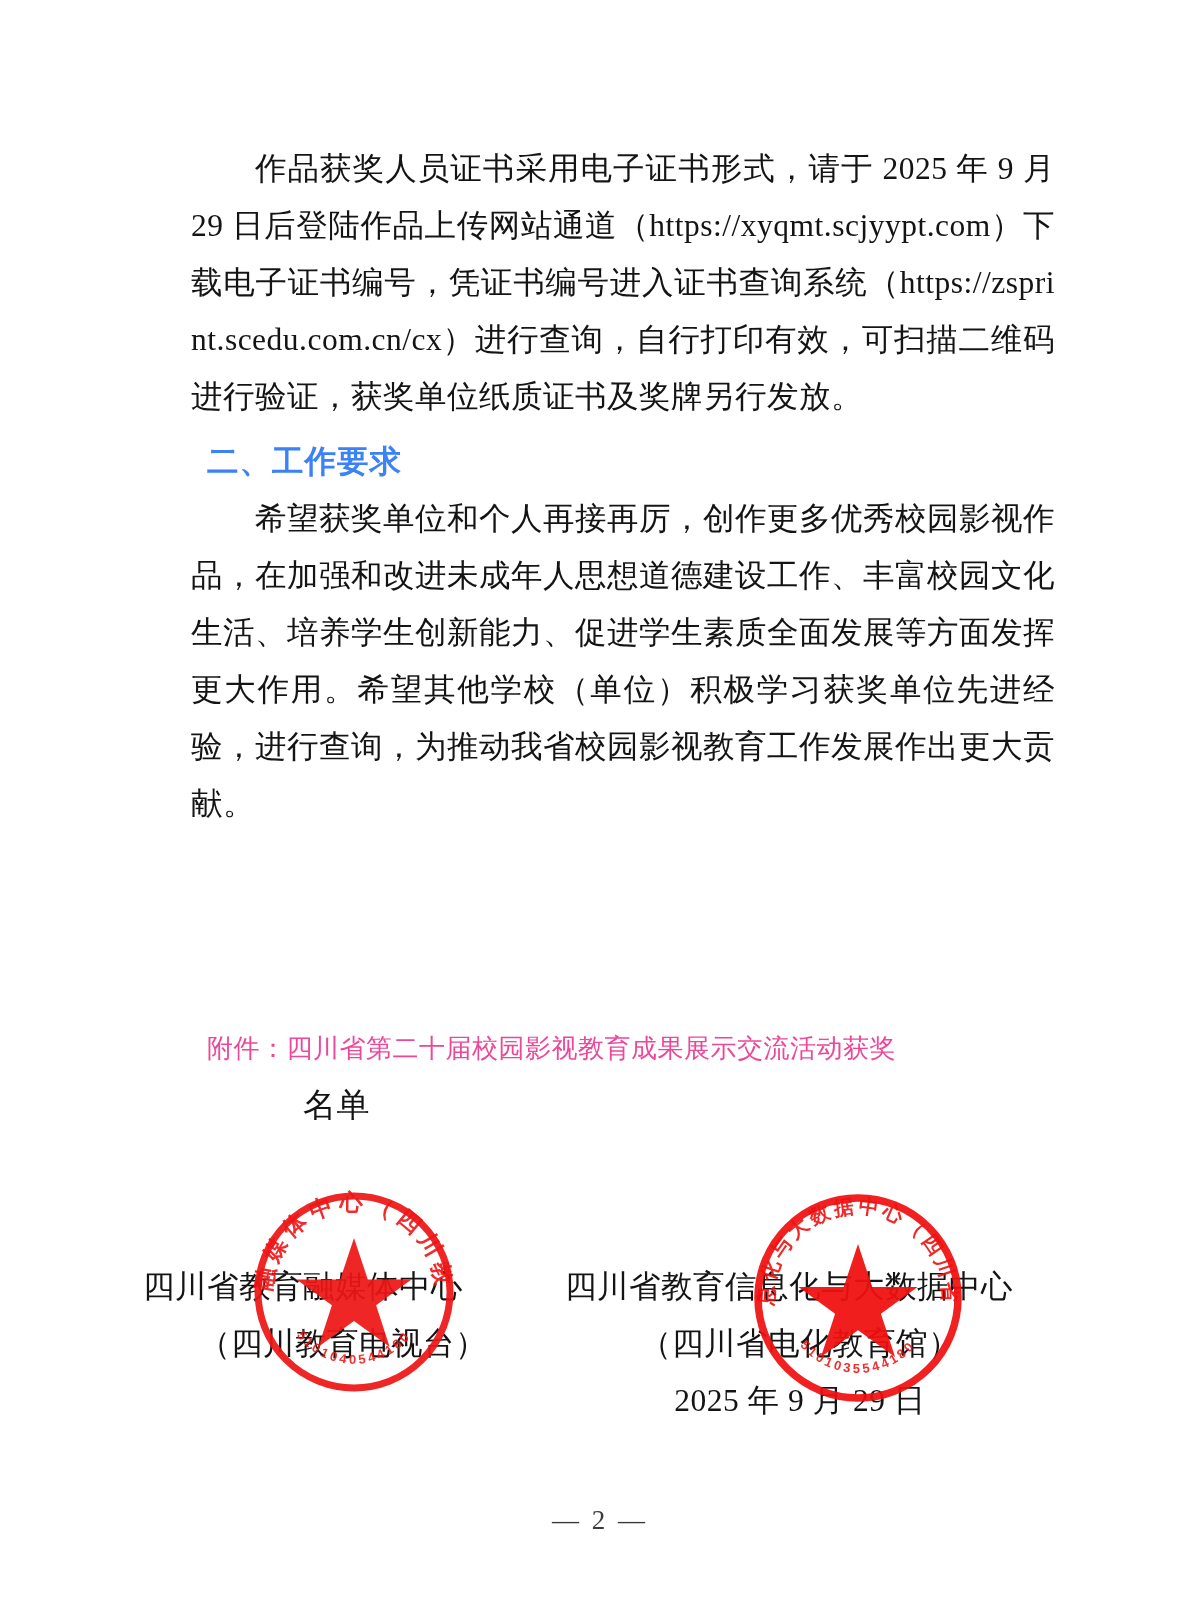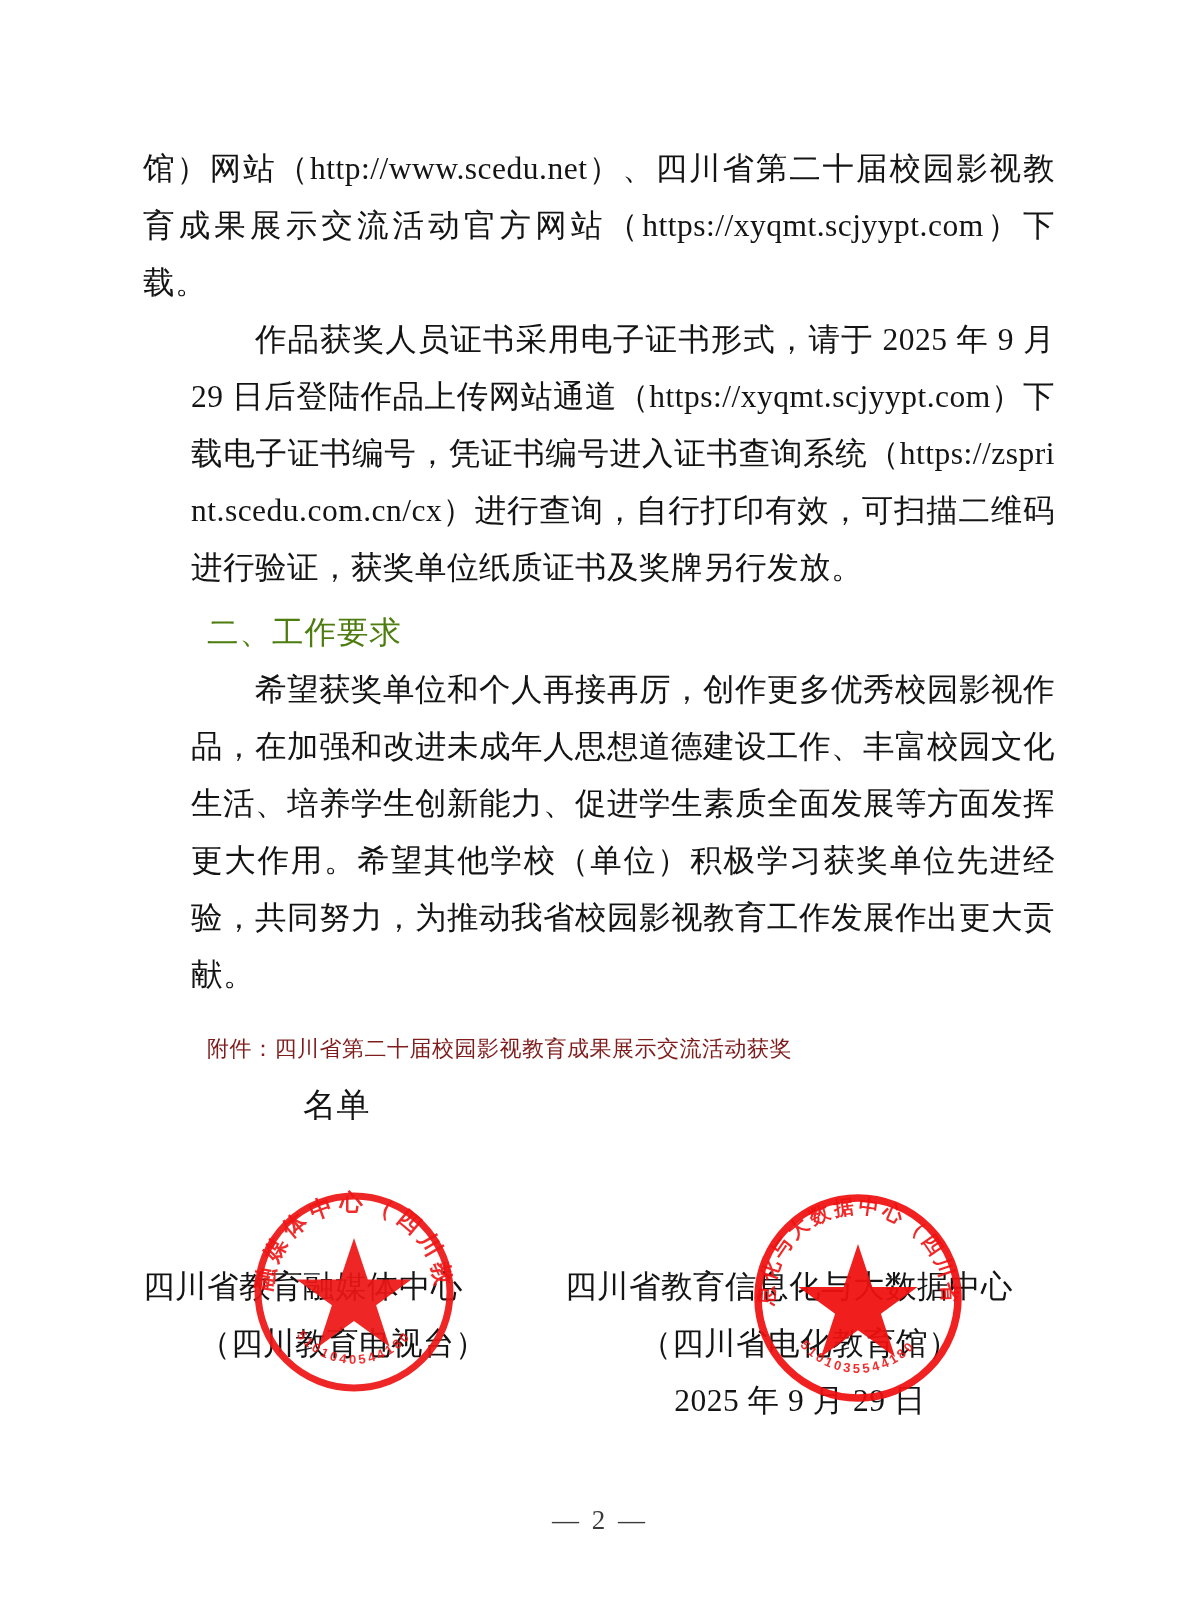--- a/index.html
+++ b/index.html
@@ -32,41 +32,41 @@
     color: #141414;
     word-break: break-all;
   }
   .para.indent {
     text-indent: 64px;
     margin-left: 48px;
   }
   .heading {
     font-size: 31.5px;
     line-height: 57px;
-    font-weight: normal;
+    font-weight: bold;
     margin: 0;
     text-indent: 64px;
     letter-spacing: 1px;
-    color: #4d7c0f;
+    color: #3b82f6;
     font-family: "Liberation Sans", "DejaVu Sans", sans-serif;
   }
   .spacer-sm { height: 8px; }
   .attach-block {
     position: absolute;
     left: 143px;
     top: 1020px;
     width: 912px;
   }
   .attach-line1 {
-    font-size: 22px;
+    font-size: 26px;
     line-height: 57px;
     text-indent: 64px;
     margin: 0;
     letter-spacing: 0.5px;
-    color: #7f1d1d;
+    color: #ec4899;
   }
   .attach-line2 {
     font-size: 33px;
     line-height: 57px;
     margin: 0;
     padding-left: 160px;
     letter-spacing: 0.5px;
     color: #141414;
   }
   .sign-area {
@@ -114,25 +114,24 @@
   .seal svg { display: block; }
   .seal-left  { left: 248px; top: 1186px; width: 212px; height: 212px; }
   .seal-right { left: 748px; top: 1188px; width: 220px; height: 220px; }
 </style>
 </head>
 <body>
 
 <div class="page">
 
   <div class="body-block">
-    <p class="para">馆）网站（http://www.scedu.net）、四川省第二十届校园影视教育成果展示交流活动官方网站（https://xyqmt.scjyypt.com）下载。</p>
     <p class="para indent">作品获奖人员证书采用电子证书形式，请于 2025 年 9 月 29 日后登陆作品上传网站通道（https://xyqmt.scjyypt.com）下载电子证书编号，凭证书编号进入证书查询系统（https://zsprint.scedu.com.cn/cx）进行查询，自行打印有效，可扫描二维码进行验证，获奖单位纸质证书及奖牌另行发放。</p>
     <div class="spacer-sm"></div>
     <p class="heading">二、工作要求</p>
-    <p class="para indent">希望获奖单位和个人再接再厉，创作更多优秀校园影视作品，在加强和改进未成年人思想道德建设工作、丰富校园文化生活、培养学生创新能力、促进学生素质全面发展等方面发挥更大作用。希望其他学校（单位）积极学习获奖单位先进经验，共同努力，为推动我省校园影视教育工作发展作出更大贡献。</p>
+    <p class="para indent">希望获奖单位和个人再接再厉，创作更多优秀校园影视作品，在加强和改进未成年人思想道德建设工作、丰富校园文化生活、培养学生创新能力、促进学生素质全面发展等方面发挥更大作用。希望其他学校（单位）积极学习获奖单位先进经验，进行查询，为推动我省校园影视教育工作发展作出更大贡献。</p>
   </div>
 
   <div class="attach-block">
     <p class="attach-line1">附件：四川省第二十届校园影视教育成果展示交流活动获奖</p>
     <p class="attach-line2">名单</p>
   </div>
 
   <div class="sign-area">
     <div class="sign-cols">
       <div class="sign-col left">

